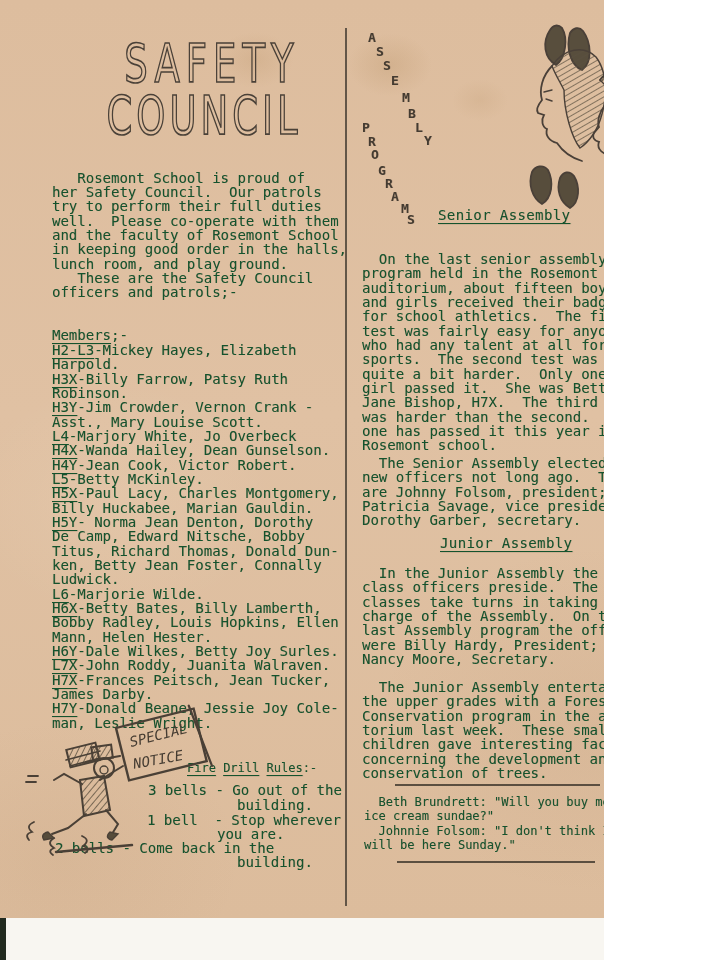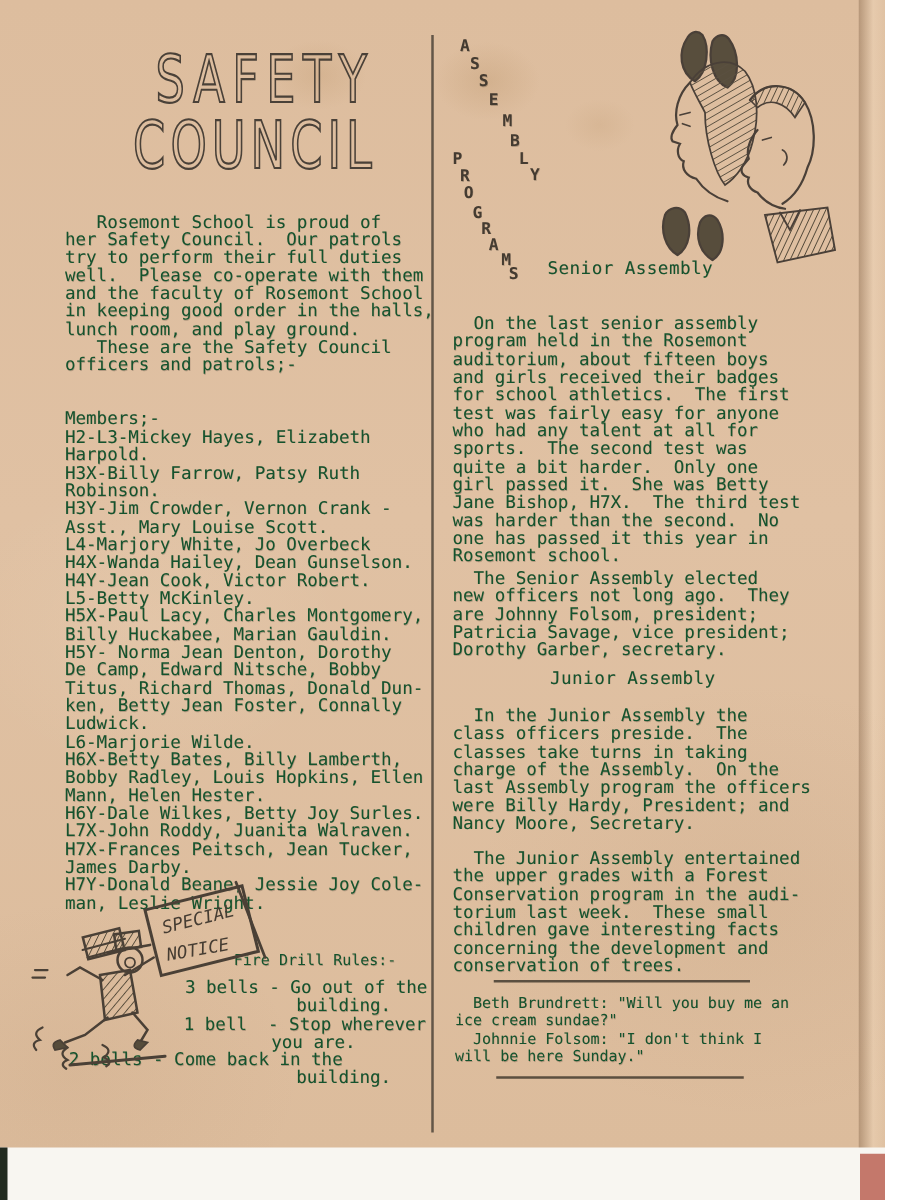--- a/index.html
+++ b/index.html
@@ -1,17 +1,17 @@
 <!DOCTYPE html>
 <html><head>
 <meta charset="utf-8">
 <style>
   html,body{margin:0;padding:0;background:#ffffff;}
   .page{
-    position:relative;width:708px;height:960px;overflow:hidden;
+    position:relative;width:604px;height:960px;overflow:hidden;
     font-family:"DejaVu Sans Mono","Liberation Mono",monospace;
   }
   .paper{
     position:absolute;left:0;top:0;width:720px;height:920px;
     background:
       radial-gradient(60px 45px at 390px 65px, rgba(186,148,105,.30), transparent 70%),
       radial-gradient(55px 40px at 255px 60px, rgba(190,152,110,.28), transparent 70%),
       radial-gradient(40px 30px at 480px 100px, rgba(186,148,105,.18), transparent 70%),
       radial-gradient(220px 170px at 120px 500px, rgba(255,242,222,.10), transparent 70%),
       radial-gradient(320px 250px at 600px 720px, rgba(150,110,75,.08), transparent 70%),
@@ -26,21 +26,21 @@
   .red-corner{position:absolute;left:688px;top:923px;width:32px;height:37px;}
   .dark-sliver{position:absolute;left:0;top:918px;width:6px;height:42px;background:#222b20;}
 
   .typed{
     position:absolute;white-space:pre;color:#14532d;
     font-family:"DejaVu Sans Mono","Liberation Mono",monospace;
     font-size:14px;line-height:14.35px;
     text-shadow:0.4px 0.4px 0 rgba(72,63,53,.30);
   }
   .typed-small{font-size:12px;line-height:14.4px;}
-  .uline{text-underline-offset:2.5px;text-decoration-thickness:1px;}
+  .uline{text-decoration:underline;text-underline-offset:2.5px;text-decoration-thickness:1px;}
   .heading{font-size:14px;letter-spacing:.4px;}
   .fire-heading{font-size:12px;}
   .divider{position:absolute;left:345px;top:28px;width:2px;height:878px;background:#4e4438;opacity:.85;}
   .hrule{position:absolute;height:2px;background:#4c4236;opacity:.9;}
   .hrule1{left:395px;top:784px;width:205px;}
   .hrule2{left:397px;top:861px;width:198px;}
   .vletter{
     position:absolute;font-size:13px;font-weight:bold;color:#443b31;
     font-family:"DejaVu Sans Mono","Liberation Mono",monospace;
     text-shadow:0.4px 0.4px 0 rgba(68,59,49,.3);

